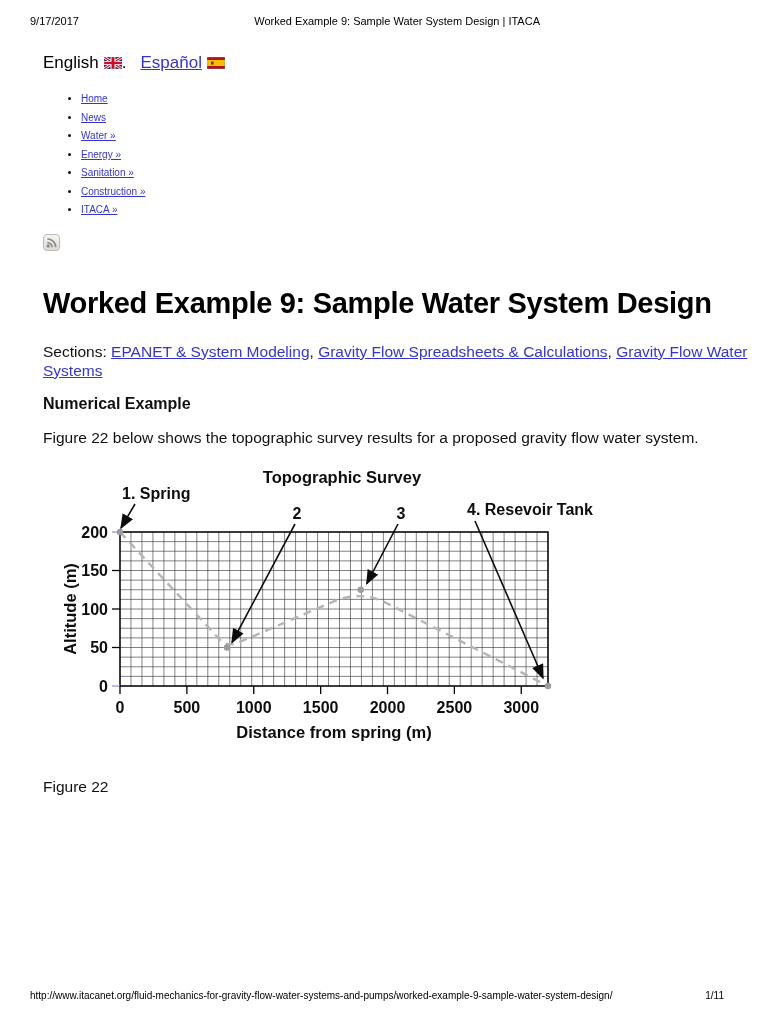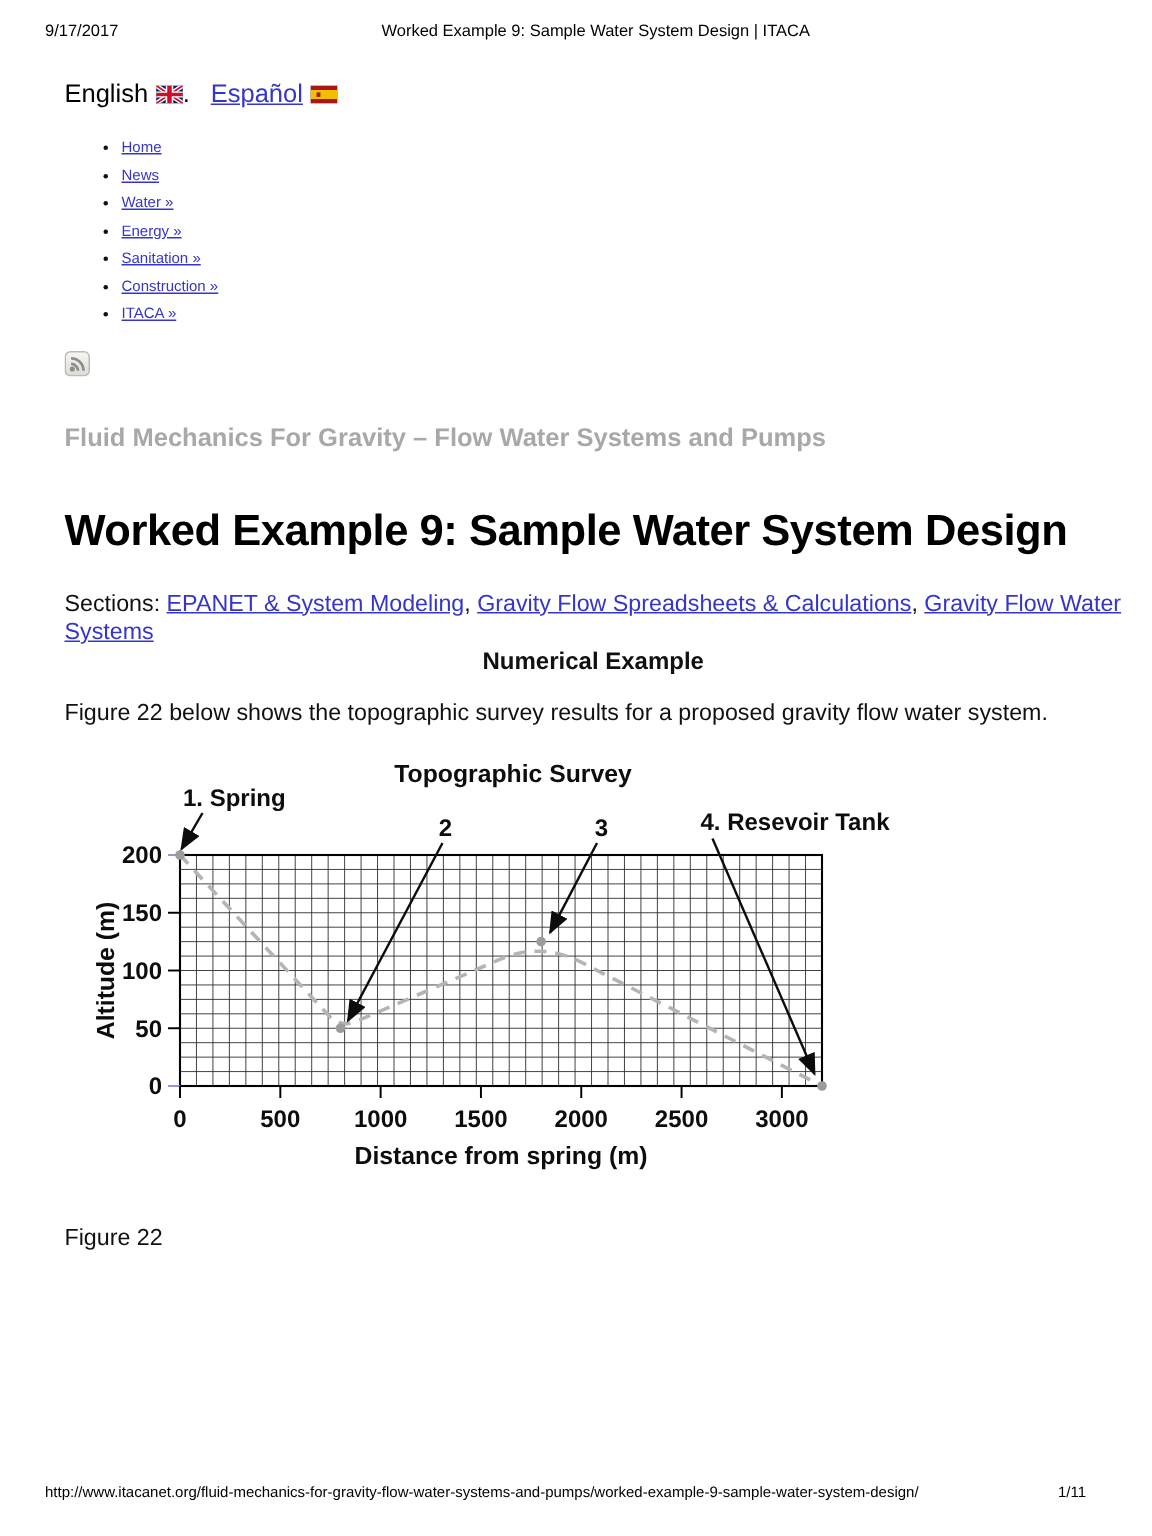--- a/index.html
+++ b/index.html
@@ -29,21 +29,21 @@
   ul.nav { margin:16px 0 0 0; padding-left:38px; list-style:disc; color:#111; }
   ul.nav li { font-size:10px; line-height:18.5px; }
 
   .rss-wrap { margin-top:14px; height:17px; }
   .rss-btn { display:inline-block; width:17px; height:17px; cursor:pointer; }
 
   .cat-heading { margin-top:30px; font-size:17px; line-height:21px; font-weight:700; color:#a8a8a8; }
   h1.page-title { margin:33px 0 0 0; font-size:29px; line-height:38px; font-weight:700; color:#000; letter-spacing:-0.3px; }
 
   .sections { margin-top:20px; font-size:15.5px; line-height:19.5px; color:#111; }
-  .num-heading { font-size:16px; line-height:19px; font-weight:700; color:#111;text-align:center; }
+  .num-heading { margin-top:13px; font-size:16px; line-height:19px; font-weight:700; color:#111; }
   .para { margin-top:15px; font-size:15.5px; line-height:19px; color:#111; }
 
   .chart-wrap { margin-top:19px; margin-left:17px; width:640px; }
   .chart-svg text { font-family:"Liberation Sans", sans-serif; font-weight:700; fill:#0d0d0d; }
 
   .figcap { margin-top:16px; font-size:15.5px; color:#111; }
 </style>
 </head>
 <body>
 
@@ -96,21 +96,20 @@
             </linearGradient>
           </defs>
           <rect x="0.5" y="0.5" width="16" height="16" rx="3.5" fill="url(#rssg)" stroke="#bcbab5"></rect>
           <circle cx="5.2" cy="12" r="1.7" fill="#8f8d89"></circle>
           <path d="M4.4,8.6 a4.6,4.6 0 0 1 4.6,4.6" stroke="#8f8d89" stroke-width="1.8" fill="none"></path>
           <path d="M4.4,4.9 a8.3,8.3 0 0 1 8.3,8.3" stroke="#8f8d89" stroke-width="1.8" fill="none"></path>
         </svg>
       </span>
     </div>
 
-    <div class="cat-heading">Fluid Mechanics For Gravity – Flow Water Systems and Pumps</div>
 
     <h1 class="page-title">Worked Example 9: Sample Water System Design</h1>
 
     <div class="sections">
       <span>Sections:</span>
       <a>EPANET &amp; System Modeling</a><span>, </span><a>Gravity Flow Spreadsheets &amp; Calculations</a><span>, </span><a>Gravity Flow Water Systems</a>
     </div>
 
     <div class="num-heading">Numerical Example</div>
 

